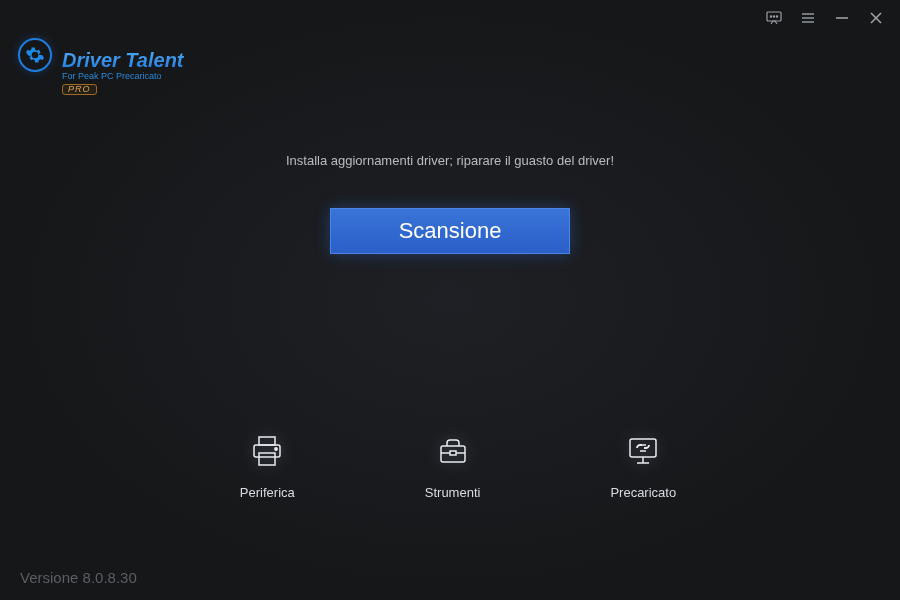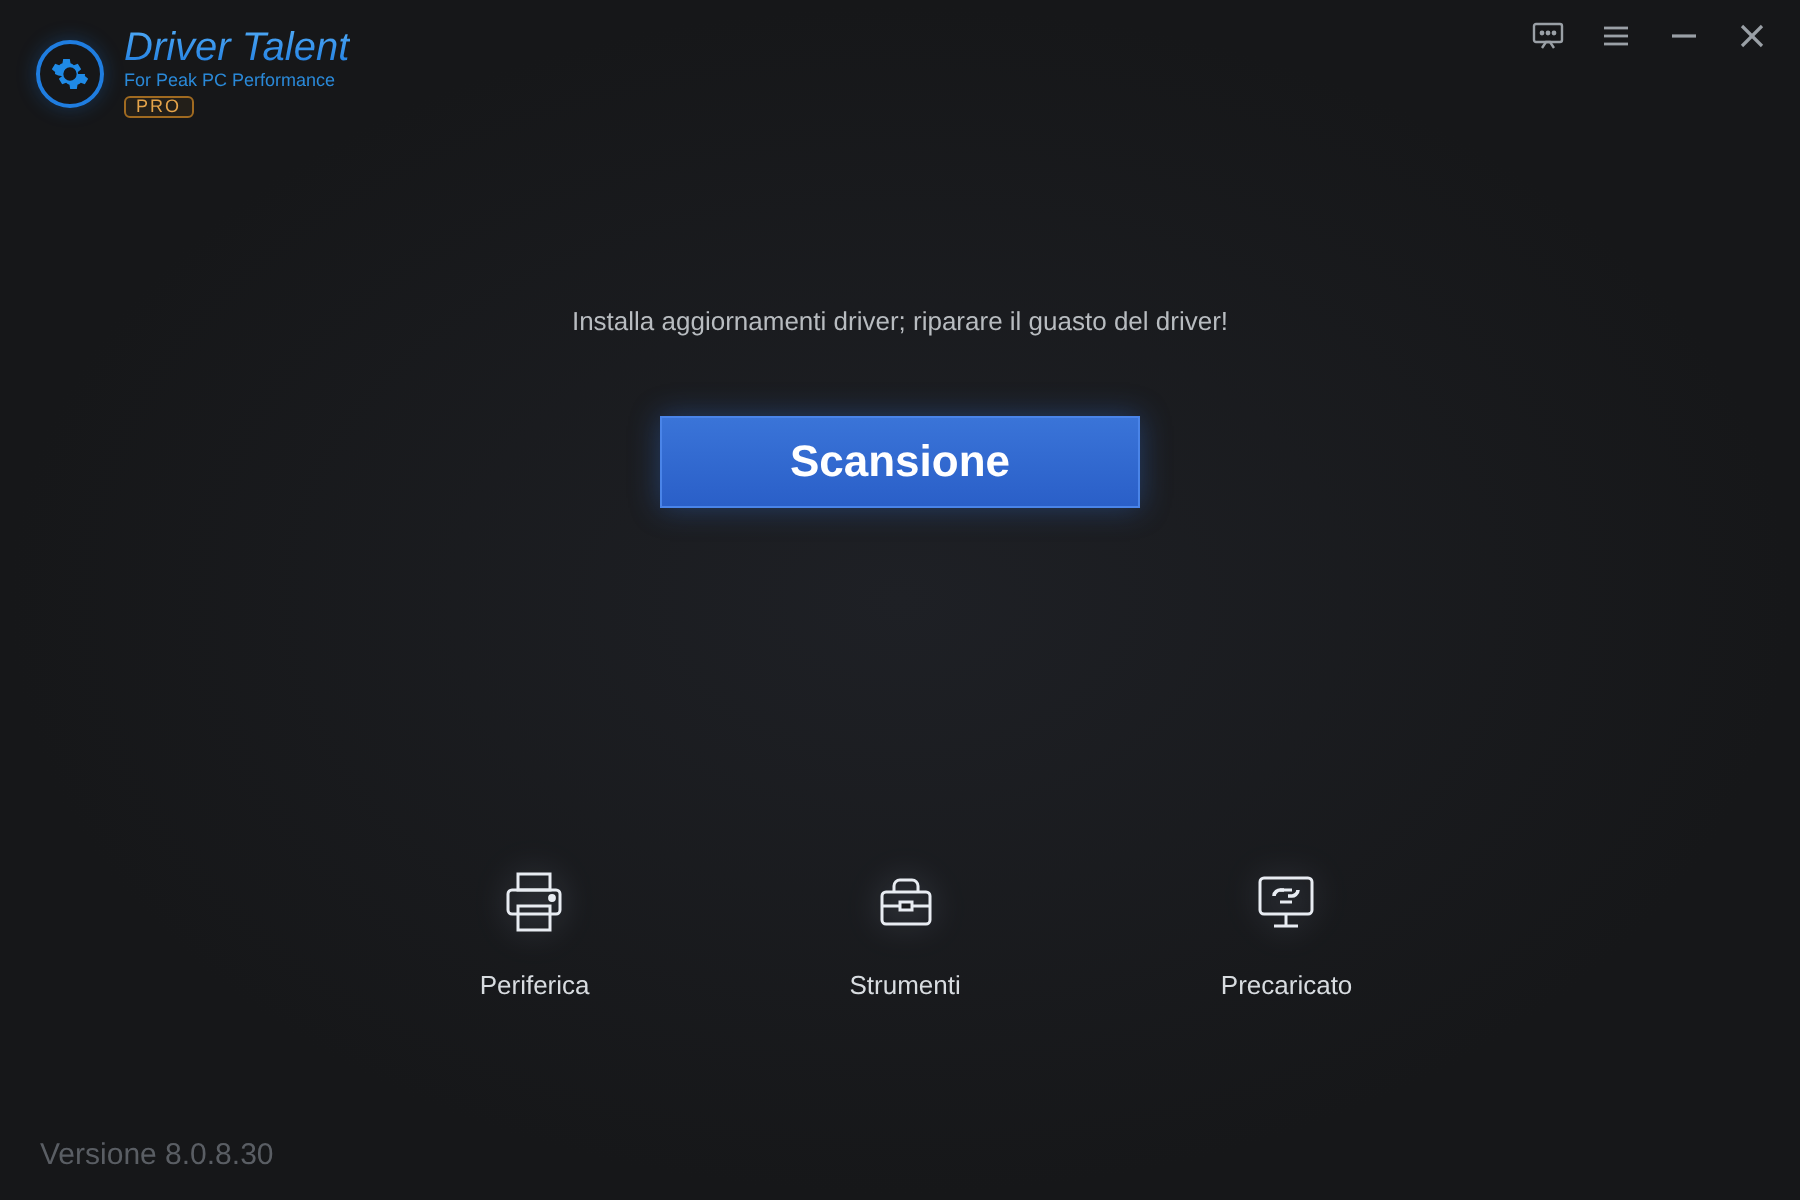--- a/index.html
+++ b/index.html
@@ -44,39 +44,41 @@
     width: 34px; height: 34px;
     border-radius: 50%;
     border: 2px solid #1f7de0;
     display: flex; align-items: center; justify-content: center;
     box-shadow: 0 0 10px rgba(30,120,220,0.3);
   }
   .logo-icon svg { fill: #1f8ae6; }
   .logo-text { display: flex; flex-direction: column; line-height: 1; }
   .logo-title {
     font-size: 20px;
-    font-weight: 400;
+    font-weight: 700;
     font-style: italic;
     background: linear-gradient(180deg,#4fa9f5,#1f7de0);
     -webkit-background-clip: text;
     -webkit-text-fill-color: transparent;
     background-clip: text;
+    margin-top: 36px;
   }
   .logo-tagline { font-size: 9px; color: #2a89d8; margin-top: 2px; }
   .logo-pro {
     display: inline-block;
     font-size: 9px;
     color: #e6a44a;
     border: 1px solid #a06a20;
     border-radius: 3px;
     padding: 0 5px;
     margin-top: 3px;
     width: fit-content;
     letter-spacing: 1px;
     background: rgba(160,106,32,0.1);
+    font-style: italic;
   }
 
   
   .main {
     position: absolute;
     top: 150px;
     left: 0; right: 0;
     text-align: center;
   }
   .headline {
@@ -90,21 +92,21 @@
     color: #b8bcc0;
   }
   .scan-btn {
     margin: 40px auto 0;
     width: 240px;
     height: 46px;
     background: linear-gradient(180deg,#3a74d8,#2a5fc8);
     border: 1px solid #4a84e8;
     color: #fff;
     font-size: 22px;
-    font-weight: 700;
+    font-weight: 400;
     display: flex;
     align-items: center;
     justify-content: center;
     cursor: pointer;
     box-shadow: 0 0 14px rgba(50,110,210,0.4);
   }
 
   
   .actions {
     position: absolute;
@@ -175,21 +177,21 @@
 </div>
 
 <div class="logo">
   <div class="logo-icon">
     <svg width="20" height="20" viewBox="0 0 24 24">
       <path d="M12 8a4 4 0 100 8 4 4 0 000-8zm9 4a7 7 0 01-.1 1.2l2 1.6-2 3.4-2.4-1a7 7 0 01-2 1.2l-.4 2.6h-4l-.4-2.6a7 7 0 01-2-1.2l-2.4 1-2-3.4 2-1.6A7 7 0 013 12a7 7 0 01.1-1.2l-2-1.6 2-3.4 2.4 1a7 7 0 012-1.2L7.9 3h4l.4 2.6a7 7 0 012 1.2l2.4-1 2 3.4-2 1.6c.07.4.1.8.1 1.2z"></path>
     </svg>
   </div>
   <div class="logo-text">
     <div class="logo-title">Driver Talent</div>
-    <div class="logo-tagline">For Peak PC Performance</div>
+    <div class="logo-tagline">For Peak PC Precaricato</div>
     <div class="logo-pro">PRO</div>
   </div>
 </div>
 
 <div class="main">
   <div class="sub">Installa aggiornamenti driver; riparare il guasto del driver!</div>
   <div class="scan-btn">Scansione</div>
 </div>
 
 <div class="actions">

